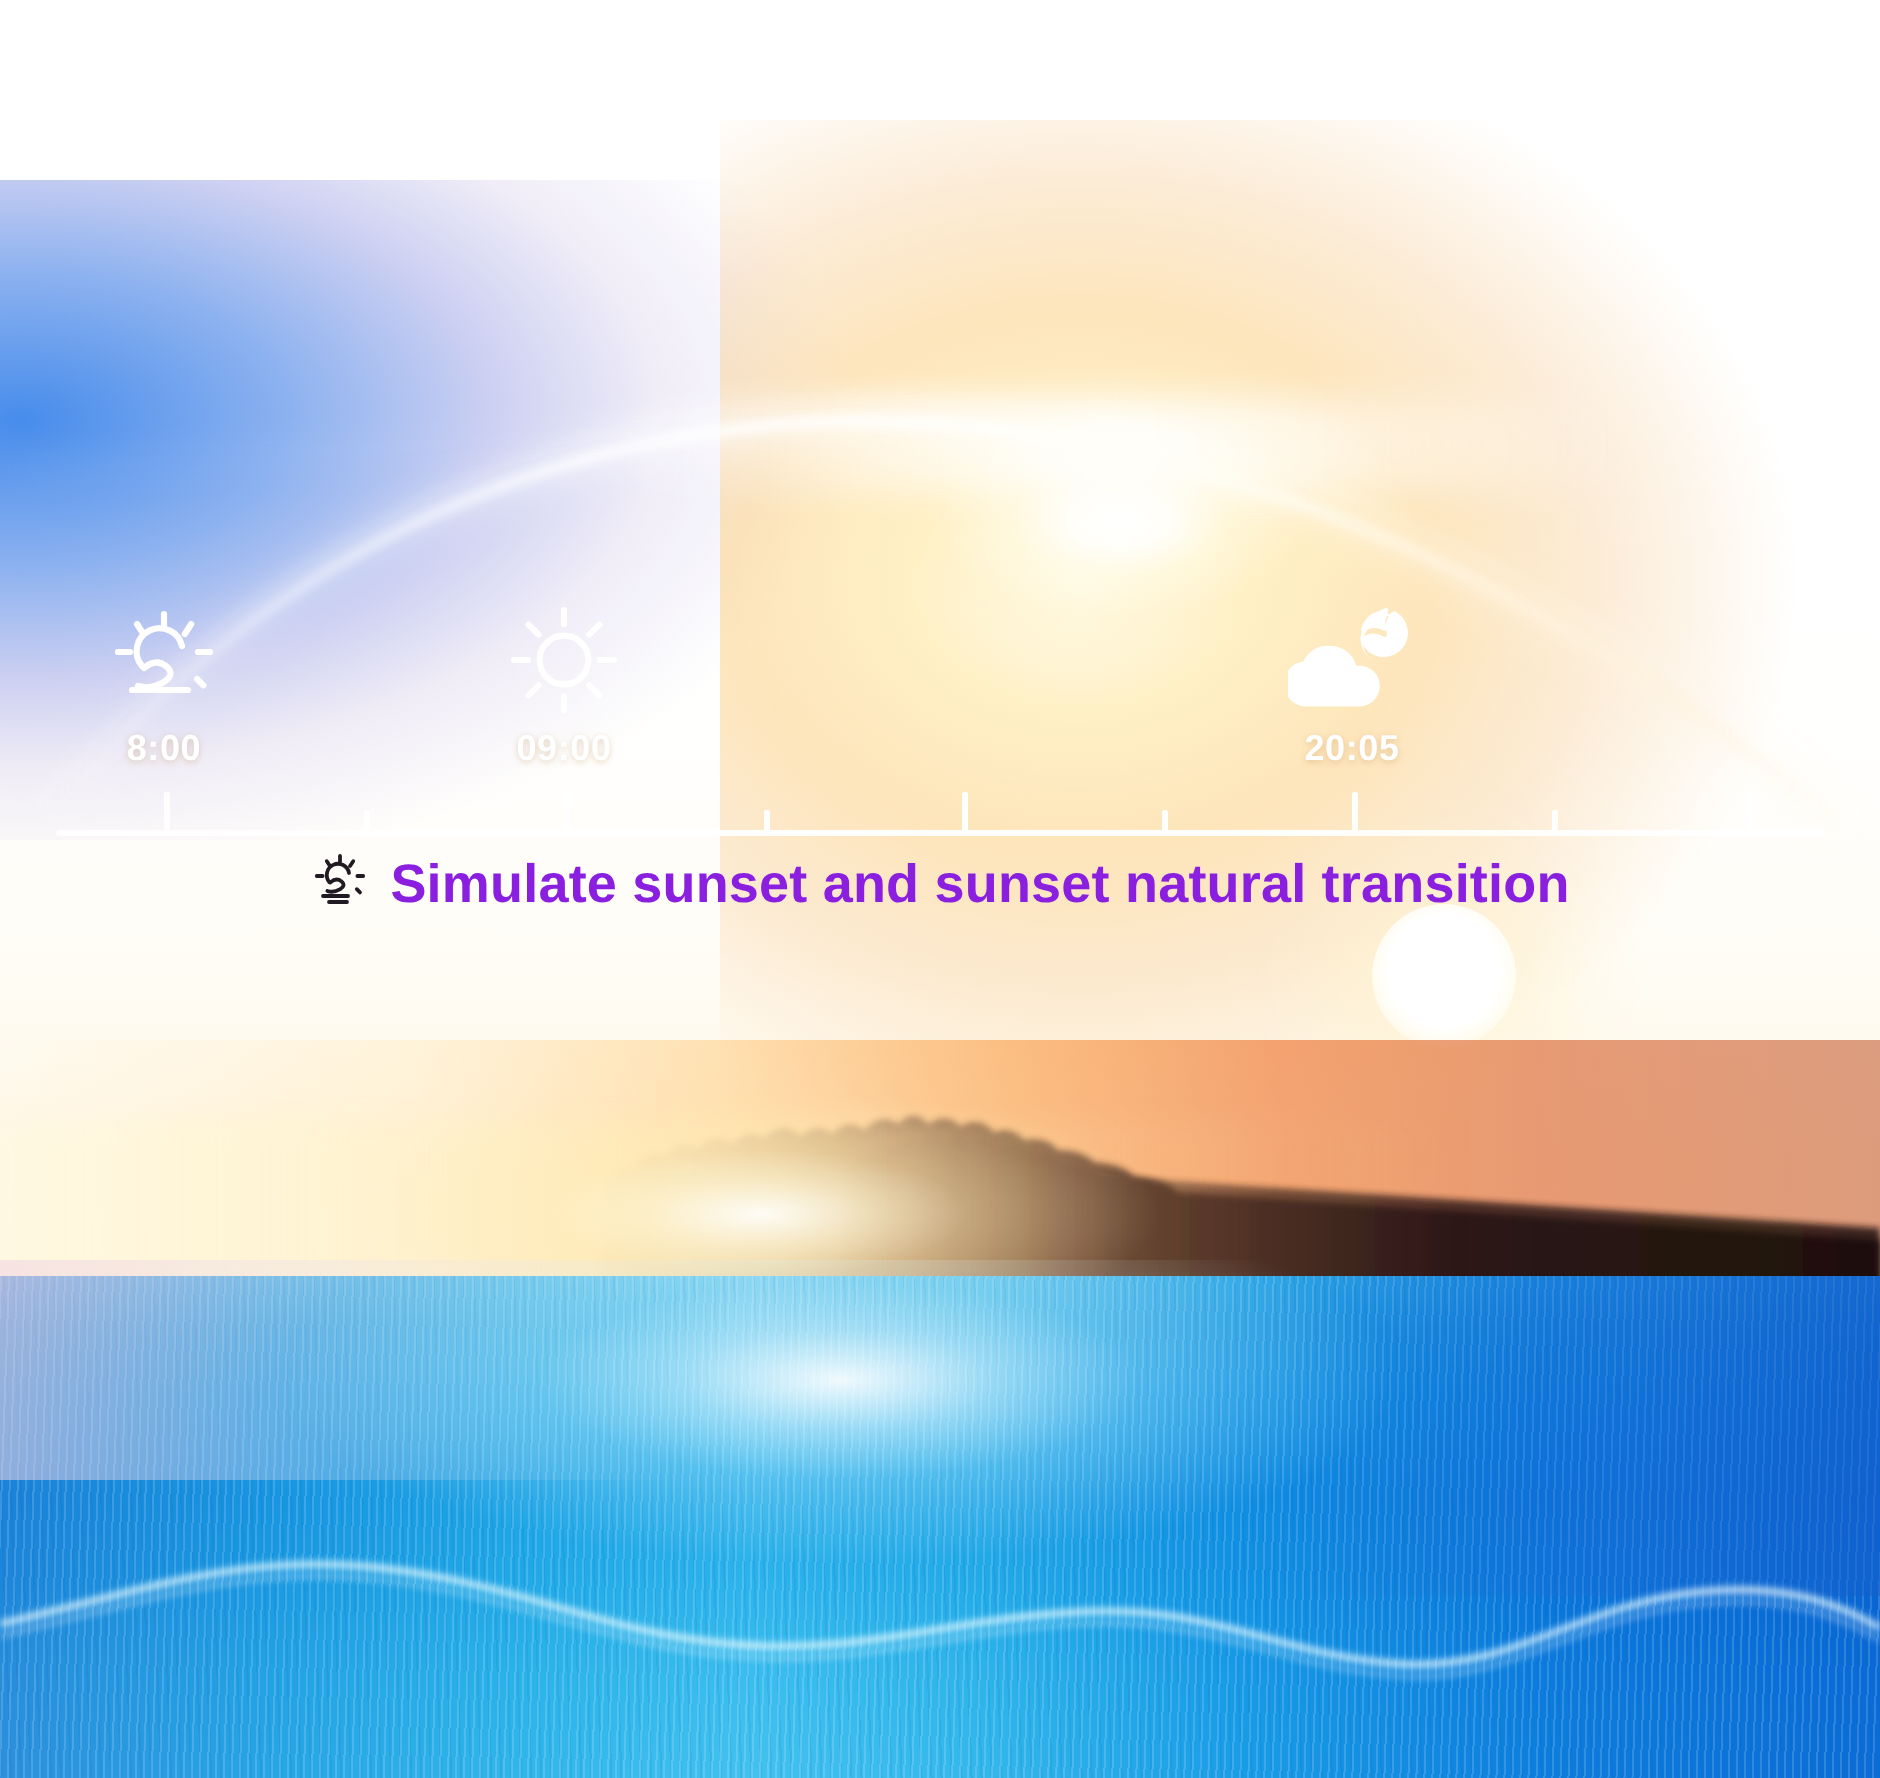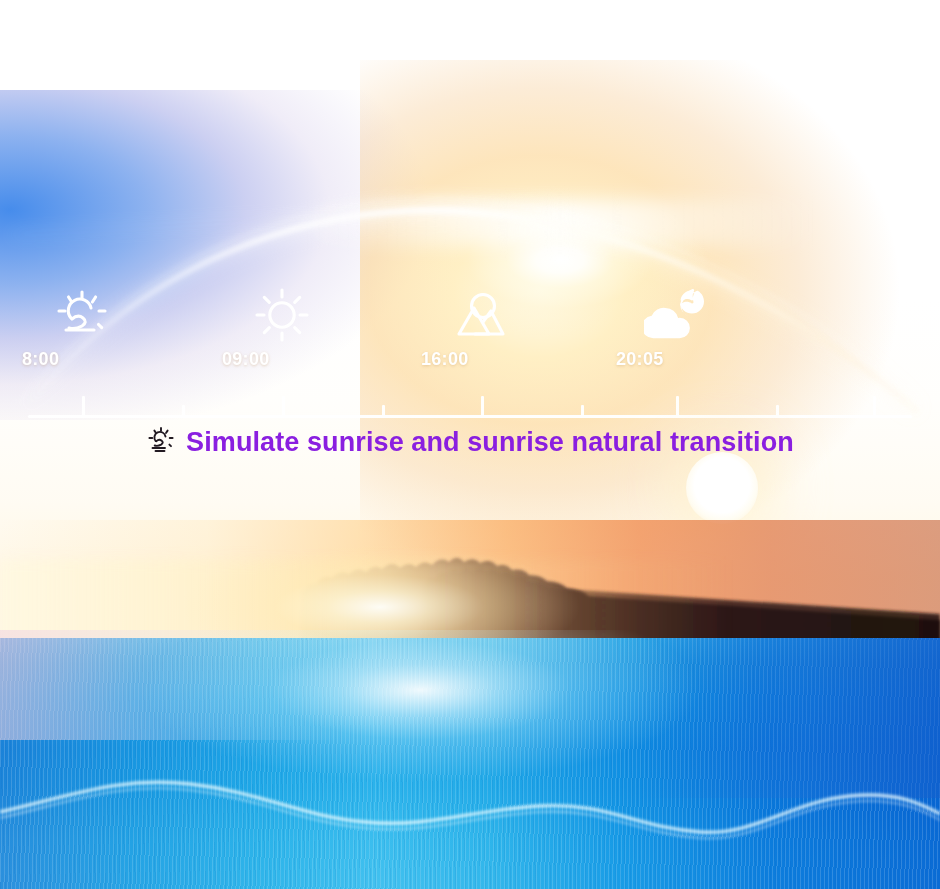--- a/index.html
+++ b/index.html
@@ -105,23 +105,23 @@
   #arc-wrap svg { display:block; }
 
   
   #icon-row {
     position: absolute;
     left: 0; top: 278px;
     width: 940px; height: 110px;
   }
   .icon-cell {
     position: absolute;
-    top: 1px;
+    top: 16px;
     width: 120px;
-    text-align: left;
+    text-align: center;
   }
   .icon-glyph {
     height: 72px;
     display: flex;
     align-items: center;
     justify-content: center;
   }
   .icon-glyph svg { display: block; }
   .icon-time {
     font-size: 18px;
@@ -349,30 +349,20 @@
           <path d="M49 31 h7"></path>
           <path d="M13.3 13.3 l5 5"></path>
           <path d="M43.7 43.7 l5 5"></path>
           <path d="M48.7 13.3 l-5 5"></path>
           <path d="M18.3 43.7 l-5 5"></path>
         </svg>
       </div>
       <div class="icon-time">09:00</div>
     </div>
 
-    <div class="icon-cell" style="left:421px">
-      <div class="icon-glyph">
-        <svg width="62" height="62" viewBox="0 0 62 62" fill="none" stroke="#ffffff" stroke-width="3.1" stroke-linecap="round" stroke-linejoin="round">
-          <circle cx="33" cy="22" r="11.5"></circle>
-          <path d="M9 50 L24 24 L39 50 Z"></path>
-          <path d="M33 38 L41 27 L53 50 L25 50"></path>
-        </svg>
-      </div>
-      <div class="icon-time">16:00</div>
-    </div>
 
     <div class="icon-cell" style="left:616px">
       <div class="icon-glyph">
         <svg width="64" height="62" viewBox="0 0 64 62" fill="#ffffff">
           <path d="M47.5 8 a12.6 12.6 0 0 0 -2.2 24.6 a10.5 10.5 0 0 1 0.4 -20.4
                    a12.9 12.9 0 0 1 6.4 -3.9 a12.6 12.6 0 0 0 -4.6 -0.3 Z" transform="translate(0,0)"></path>
           <path d="M44.8 6.8 c-4.2 1.2 -7.3 4.6 -8.2 8.7 c-0.2 1 1 1.7 1.8 1.1
                    c2.6 -1.9 6.2 -2.1 9 -0.4 c1 0.6 2.2 -0.4 1.8 -1.5
                    c-0.9 -2.6 -0.6 -5.4 0.8 -7.7 c0.6 -1 -0.3 -2.2 -1.4 -1.9 Z"></path>
           <path d="M51.4 7.5 c-2.4 2.9 -3.2 6.8 -2 10.3 c0.4 1.2 -0.9 2.2 -1.9 1.5
@@ -412,21 +402,21 @@
         <path d="M6.5 23 h12.5"></path>
         <path d="M9.5 26 h9"></path>
         <path d="M15 3 v2.8"></path>
         <path d="M8.4 5.6 l1.6 2.4"></path>
         <path d="M21.6 5.6 l-1.6 2.4"></path>
         <path d="M3.4 13 h2.9"></path>
         <path d="M23.7 13 h2.9"></path>
         <path d="M23.4 19.6 l1.6 1.6"></path>
       </svg>
     </span>
-    <span class="cap-text">Simulate sunrise and sunrise natural transition</span>
+    <span class="cap-text">Simulate sunset and sunset natural transition</span>
   </div>
 
   <div class="layer" id="land-sky"></div>
   <div class="layer" id="treeline">
     <svg width="940" height="110" viewBox="0 0 940 110">
       <defs>
         <linearGradient id="treegrad" x1="0" y1="0" x2="1" y2="0">
           <stop offset="0%" stop-color="#6b3d20" stop-opacity="0.05"></stop>
           <stop offset="14%" stop-color="#5d3520" stop-opacity="0.30"></stop>
           <stop offset="28%" stop-color="#4a2a1c" stop-opacity="0.62"></stop>

